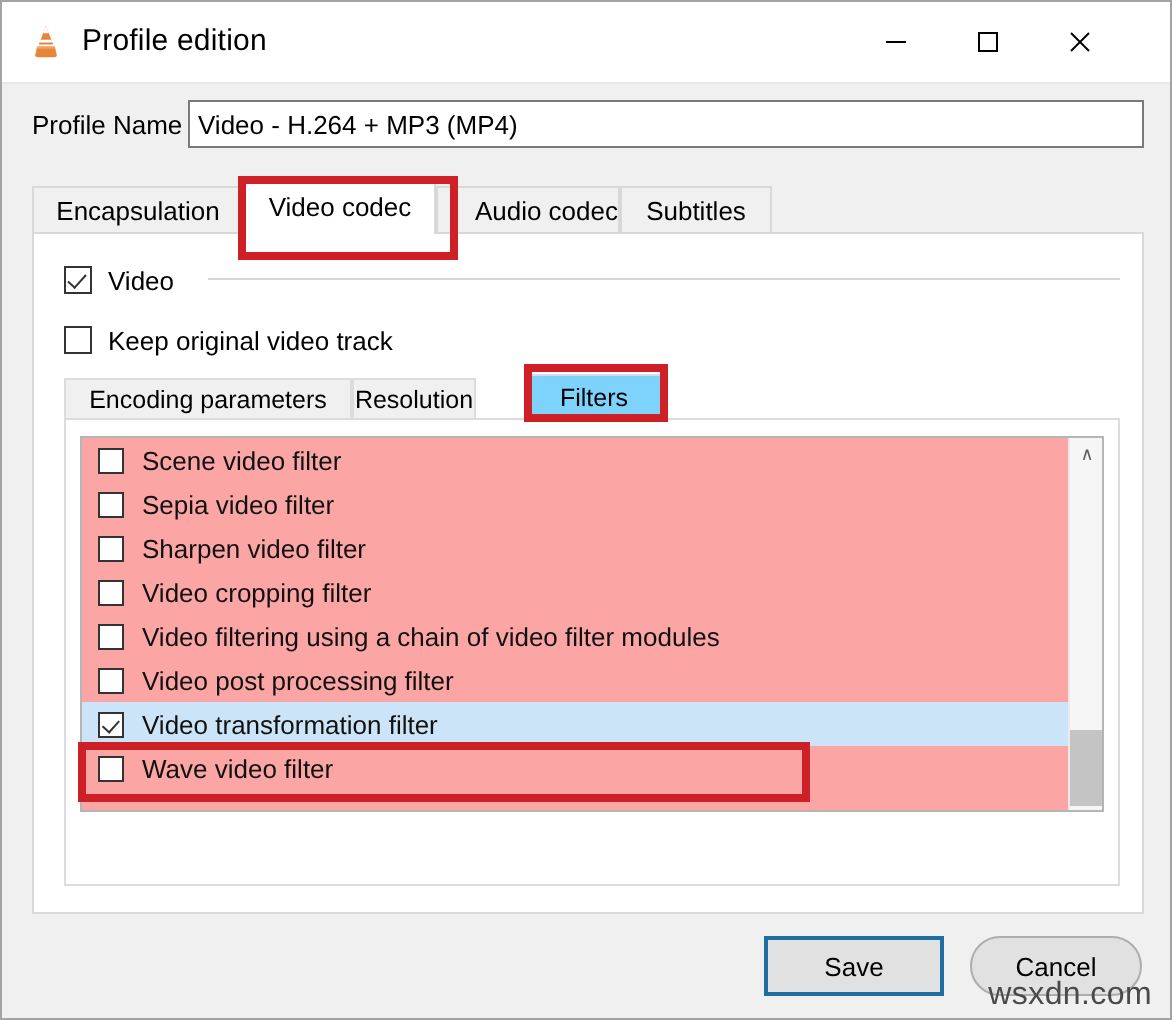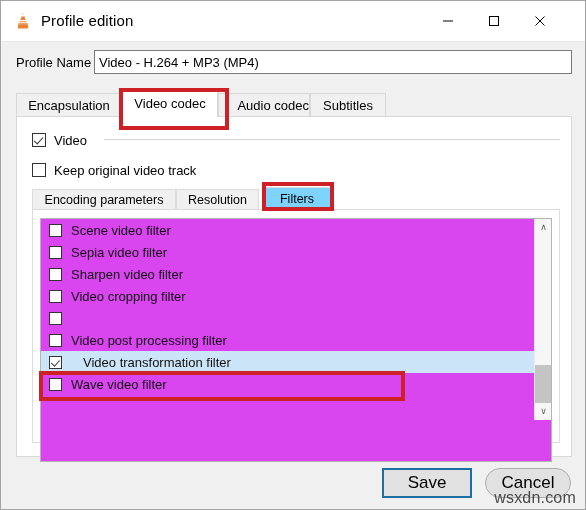--- a/index.html
+++ b/index.html
@@ -200,58 +200,57 @@
     cursor: default;
   }
   .subtab.active {
     top: 0;
     height: 23px;
     line-height: 22px;
     background: #7dd3fc;
     z-index: 3;
   }
   #subtab-encoding   { left: 0px;   width: 144px; }
-  #subtab-resolution { left: 144px; width: 83px;  }
+  #subtab-resolution { left: 144px; width: 62px;  }
   #subtab-filters    { left: 230px; width: 70px;  }
 
   
   #subtabpage {
     position: absolute;
     left: 15px; top: 92px;
     width: 528px; height: 234px;
     background: #ffffff;
     border: 1px solid #dcdcdc;
   }
 
   
   #filter-listbox {
     position: absolute;
     left: 7px; top: 8px;
-    width: 512px; height: 244px;
-    background: #d946ef;
+    width: 512px; height: 188px;
+    background: #fca5a5;
     border: 1px solid #b5b5b5;
     overflow: hidden;
   }
   #filter-list {
     position: absolute;
     left: 0; top: 0;
     width: 493px; height: 201px;
     overflow: hidden;
   }
   .filter-row {
     position: relative;
     display: flex;
     align-items: center;
     height: 22px;
     padding-left: 8px;
     cursor: default;
   }
   .filter-row.selected {
     background: #cce4f7;
-    gap: 12px;
   }
   .filter-row .checkbox { width: 13px; height: 13px; }
   .filter-row .checkbox.checked::after {
     left: 3px; top: 1px;
     width: 3.5px; height: 7px;
     border-width: 0 1.5px 1.5px 0;
   }
   .filter-label {
     margin-left: 9px;
     font-size: 13px;
@@ -291,21 +290,21 @@
     cursor: default;
   }
 
   
   .dlgbutton {
     position: absolute;
     height: 30px;
     background: #e1e1e1;
     border: 1px solid #adadad;
     font-family: "Liberation Sans", sans-serif;
-    font-size: 17px;
+    font-size: 13px;
     color: #000;
     cursor: default;
     padding: 0;
   }
   #btn-save {
     left: 381px; top: 467px;
     width: 90px;
     border: 2px solid #1d6ea3;
   }
   #btn-cancel {
@@ -423,20 +422,21 @@
           <div class="filter-row">
             <span class="checkbox"></span>
             <span class="filter-label">Sharpen video filter</span>
           </div>
           <div class="filter-row">
             <span class="checkbox"></span>
             <span class="filter-label">Video cropping filter</span>
           </div>
           <div class="filter-row">
             <span class="checkbox"></span>
+            <span class="filter-label">Video filtering using a chain of video filter modules</span>
           </div>
           <div class="filter-row">
             <span class="checkbox"></span>
             <span class="filter-label">Video post processing filter</span>
           </div>
           <div class="filter-row selected">
             <span class="checkbox checked"></span>
             <span class="filter-label">Video transformation filter</span>
           </div>
           <div class="filter-row">

